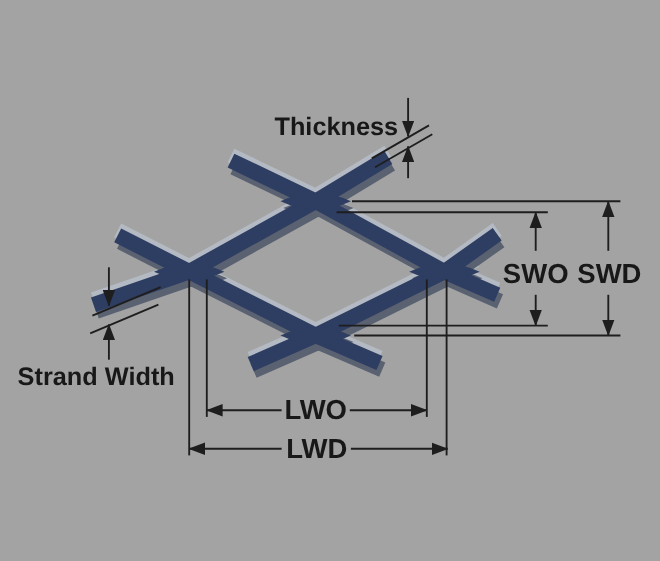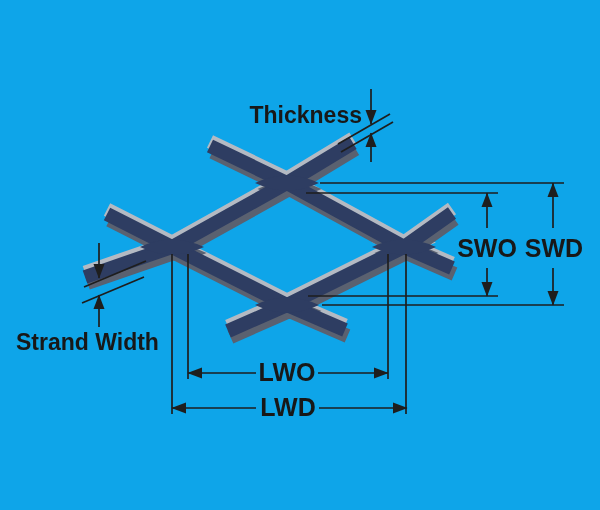--- a/index.html
+++ b/index.html
@@ -1,21 +1,21 @@
 <!DOCTYPE html>
 <html><head>
 <meta charset="utf-8">
 <style>
   html, body { margin: 0; padding: 0; }
   body { background: #ffffff; }
   .stage {
     position: relative;
     width: 600px;
     height: 510px;
-    background: #0ea5e9;
+    background: #a3a3a3;
     overflow: hidden;
     font-family: "Liberation Sans", sans-serif;
   }
   .dim-label {
     font-family: "Liberation Sans", "DejaVu Sans", sans-serif;
     font-weight: 700;
   }
   .lbl-24 { font-size: 23px; }
   .lbl-25 { font-size: 25px; }
   .mesh-stroke {

